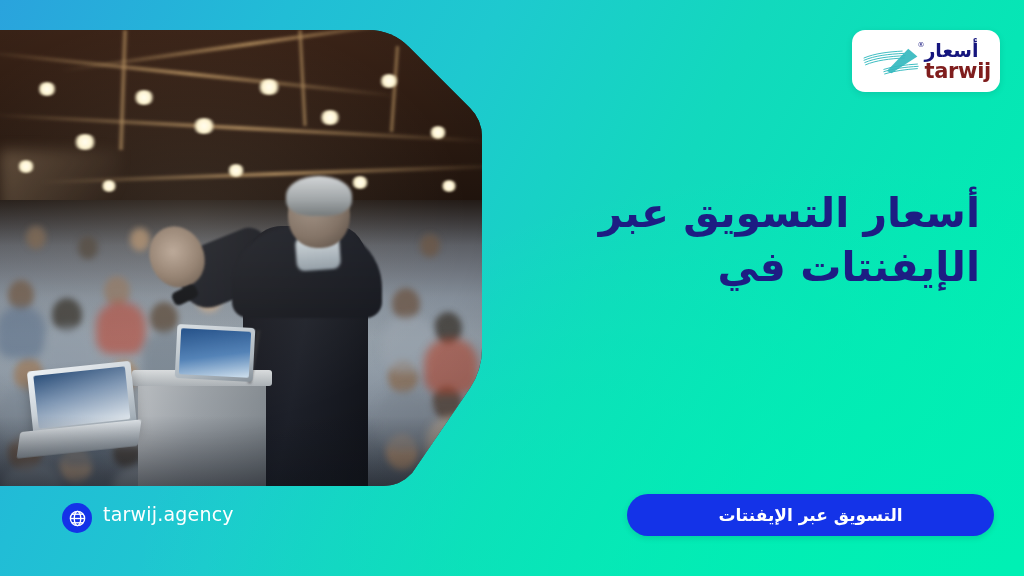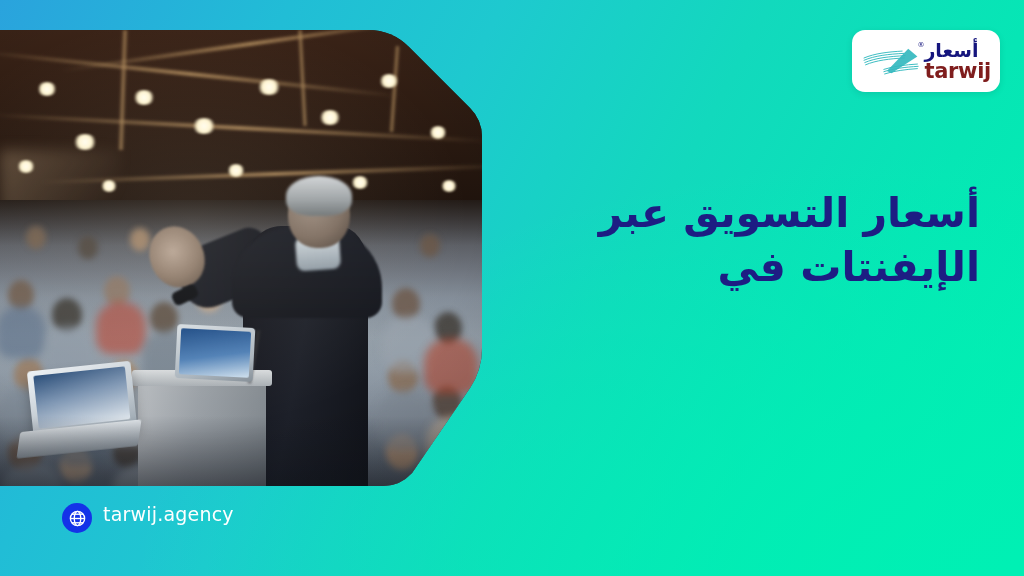--- a/index.html
+++ b/index.html
@@ -412,20 +412,23 @@
       </g>
       <path d="M62 4 L74 14 L40 36 L34 33 Z" fill="#34b9bf" opacity=".92"></path>
     </svg>
   </div>
 
   <h1 id="headline">
     <span>أسعار التسويق عبر</span><br>
     <span>الإيفنتات في</span><br>
   </h1>
 
+  <button id="cta-button">
+    <span>التسويق عبر الإيفنتات</span>
+  </button>
 
   <div id="site-handle">
     <span id="globe-badge">
       <svg width="19" height="19" viewBox="0 0 24 24" fill="none" stroke="#ffffff" stroke-width="1.7">
         <circle cx="12" cy="12" r="9"></circle>
         <ellipse cx="12" cy="12" rx="4.1" ry="9"></ellipse>
         <line x1="3" y1="12" x2="21" y2="12"></line>
         <line x1="4.6" y1="6.6" x2="19.4" y2="6.6"></line>
         <line x1="4.6" y1="17.4" x2="19.4" y2="17.4"></line>
       </svg>

